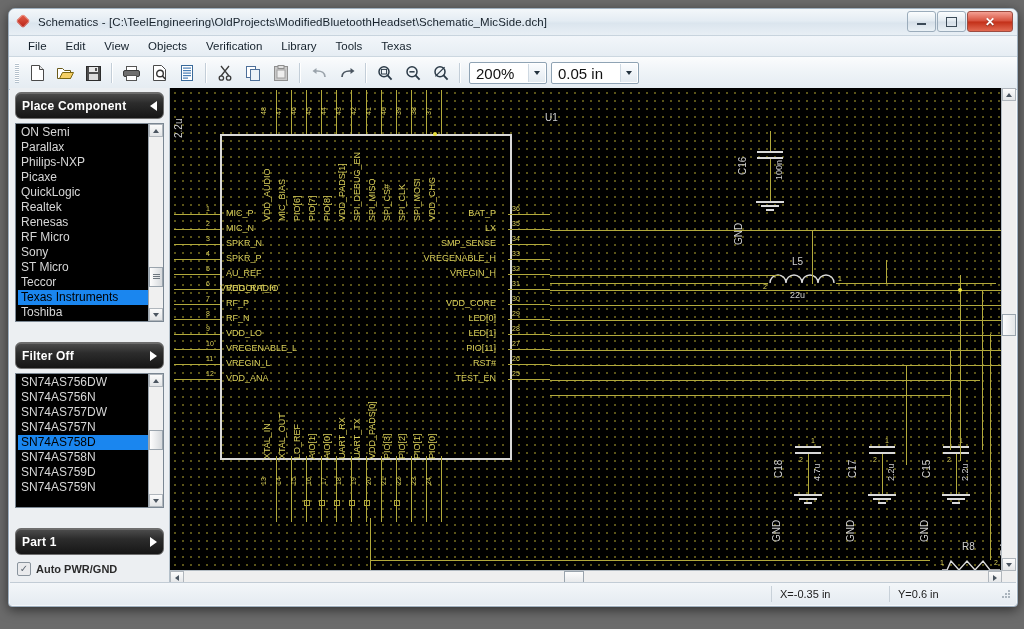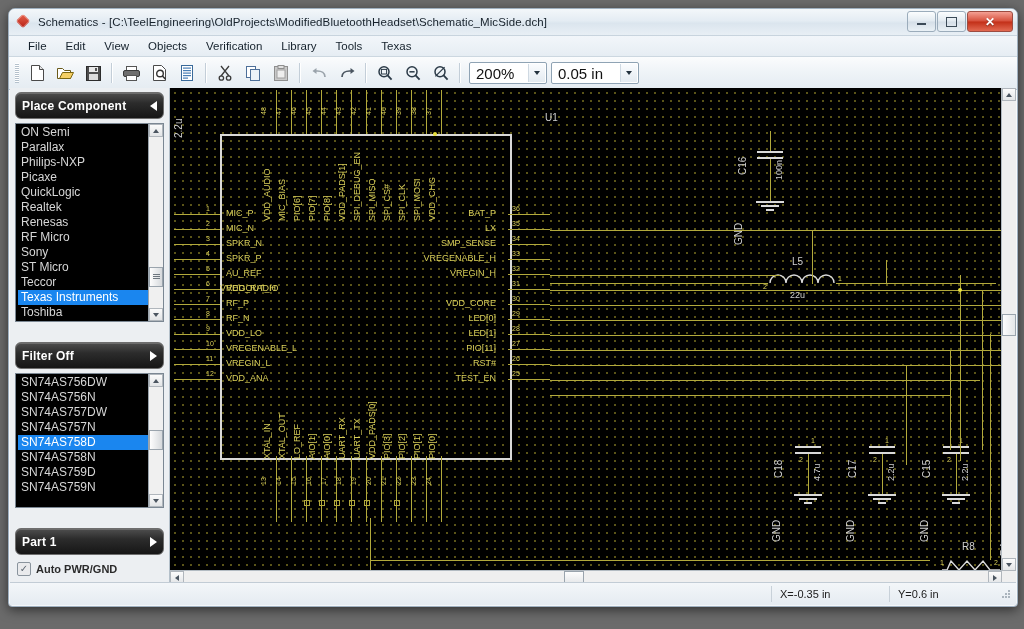--- a/index.html
+++ b/index.html
@@ -97,21 +97,21 @@
   .listbox{
     background:#000;border:1px solid #7b8793;position:relative;overflow:hidden;
     margin-bottom:20px;
   }
   .listbox .rows{position:absolute;left:0;top:0;right:14px;bottom:0;padding:1px 0 0 2px;}
   .lrow{
     height:15px;line-height:15px;font-size:12px;color:#d6d6d6;
     padding-left:3px;white-space:nowrap;overflow:hidden;
     font-family:"Liberation Sans",sans-serif;
   }
-  .lrow.sel{background:#1a86ef;color:#ffffff;}
+  .lrow.sel{background:#1a86ef;color:#000000;}
   .vscroll{
     position:absolute;right:0;top:0;width:14px;bottom:0;
     background:#f0f0f0;border-left:1px solid #9aa4ad;
   }
   .vs-btn{height:13px;background:linear-gradient(to bottom,#fbfbfb,#e2e4e6);border:1px solid #b0b6bc;box-sizing:border-box;display:flex;align-items:center;justify-content:center;}
   .vs-btn.bot{position:absolute;bottom:0;left:0;right:0;}
   .vs-btn.top{position:absolute;top:0;left:0;right:0;}
   .caret-u-s{width:0;height:0;border-left:3px solid transparent;border-right:3px solid transparent;border-bottom:4px solid #4b5560;}
   .caret-d-s{width:0;height:0;border-left:3px solid transparent;border-right:3px solid transparent;border-top:4px solid #4b5560;}
   .vs-thumb{

